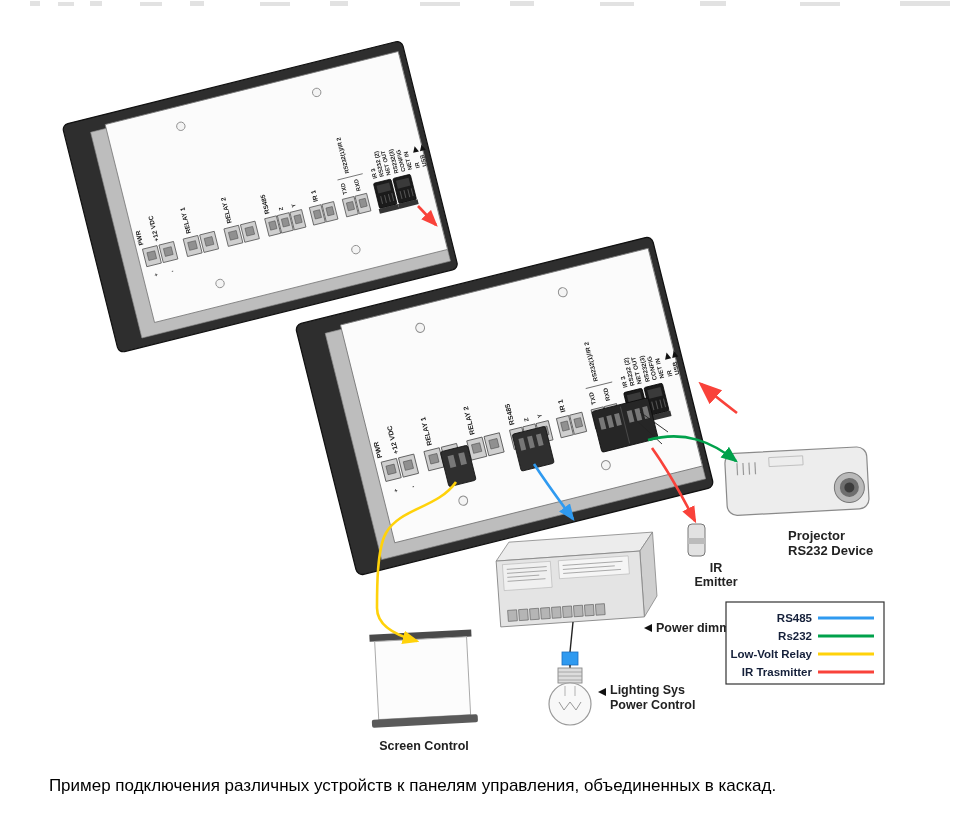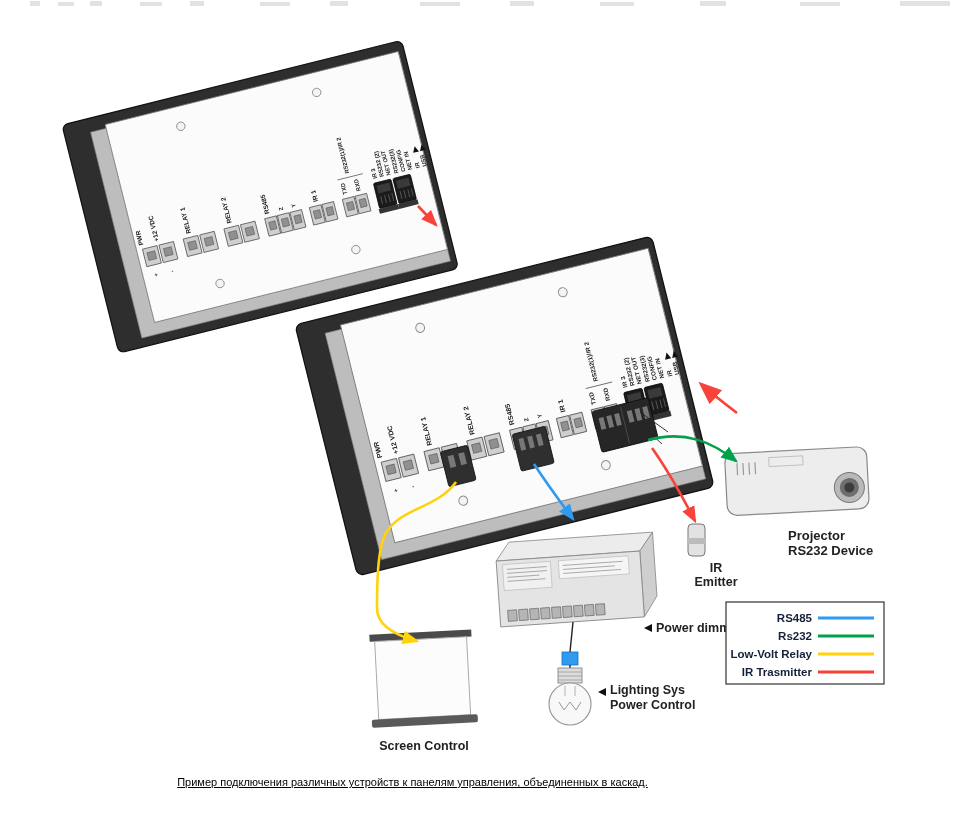--- a/index.html
+++ b/index.html
@@ -6,21 +6,21 @@
   .stage{width:971px;height:813px;background:#fff;font-family:"Liberation Sans",sans-serif;overflow:hidden;}
   svg{display:block;}
   svg text{font-family:"Liberation Sans",sans-serif;}
   .pl{font-size:6.5px;font-weight:700;fill:#1a1a1a;}
   .pl-s{font-size:5.5px;font-weight:700;fill:#1a1a1a;}
   .pl-c{font-size:5.8px;font-weight:700;fill:#1a1a1a;}
   .bracket{stroke:#333;stroke-width:0.6;}
   .dev-label{font-size:12.5px;font-weight:700;fill:#222;}
   .dev-label-lg{font-size:13px;font-weight:700;fill:#222;}
   .legend-label{font-size:11.5px;font-weight:700;fill:#15203a;}
-  .caption{width:825px;text-align:center;font-size:11px;color:#000;padding-top:8px;text-decoration:underline;}
+  .caption{width:825px;text-align:center;font-size:17px;color:#000;padding-top:8px;}
   .frame{fill:#2e2e2e;stroke:#101010;stroke-width:1.2;}
   .side{fill:#bdbdbd;stroke:#8a8a8a;stroke-width:0.6;}
   .face{fill:#fbfbfb;stroke:#7a7a7a;stroke-width:0.8;}
   .wire{fill:none;stroke-width:2.6;}
   .leader{stroke:#222;stroke-width:0.9;}
 </style>
 </head>
 <body>
 
 <div class="stage">

